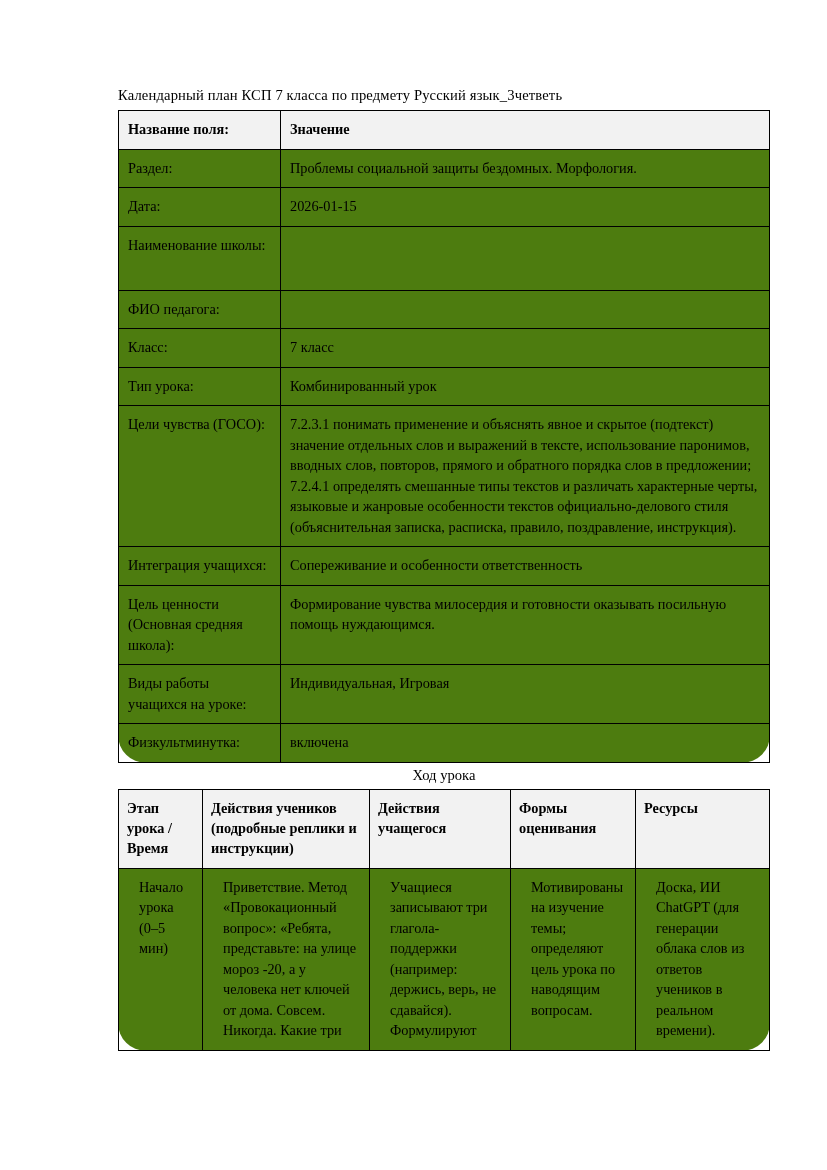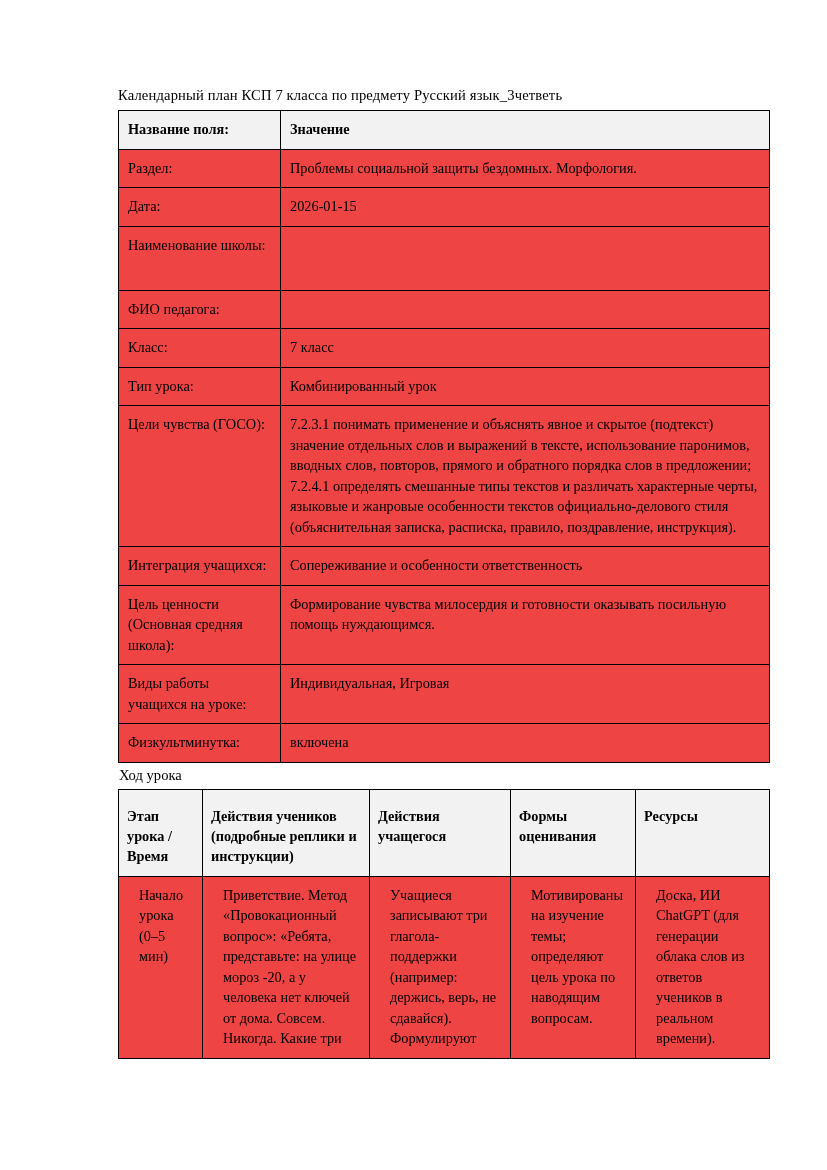--- a/index.html
+++ b/index.html
@@ -37,27 +37,29 @@
     line-height: 19px;
     margin: 0 0 5px 0;
     white-space: nowrap;
     letter-spacing: 0.01em;
   }
 
   .section-label {
     font-size: 14.6px;
     line-height: 19px;
     margin: 3px 0 4px 1px;
+    text-align: center;
   }
 
   table.doc-table {
     border-collapse: collapse;
     table-layout: fixed;
     width: 651px;
-    background: #ef4444;
+    background: #4d7c0f;
+    border-radius: 28px;
   }
   table.doc-table td,
   table.doc-table th {
     border: 1.3px solid #000000;
     padding: 8px 9px 9px 9px;
     font-size: 14.3px;
     line-height: 20.5px;
     vertical-align: top;
     text-align: left;
     font-weight: normal;
@@ -80,21 +82,21 @@
   #fields-table tr.empty-row td { height: 46px; }
 
   
   #flow-table col.c1 { width: 84px; }
   #flow-table col.c2 { width: 167px; }
   #flow-table col.c3 { width: 141px; }
   #flow-table col.c4 { width: 125px; }
   #flow-table col.c5 { width: 134px; }
 
   #flow-table th {
-    padding: 16px 8px 10px 8px;
+    padding: 8px 8px 10px 8px;
     line-height: 20px;
   }
   #flow-table td {
     padding: 8px 8px 9px 20px;
     line-height: 20.5px;
   }
 </style>
 </head>
 <body>
 

